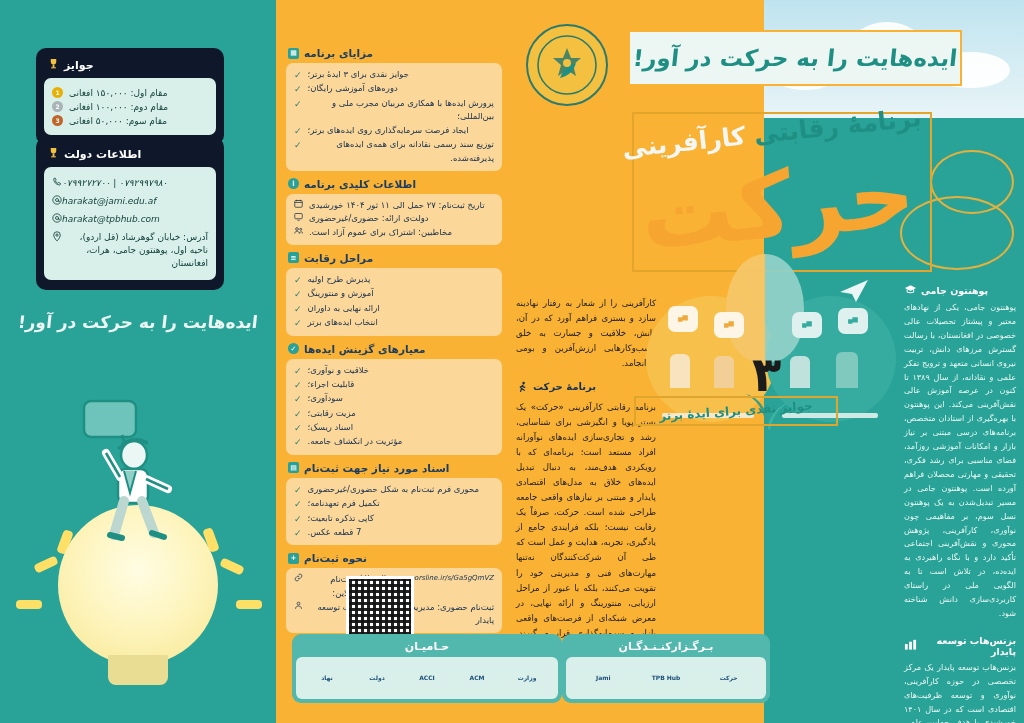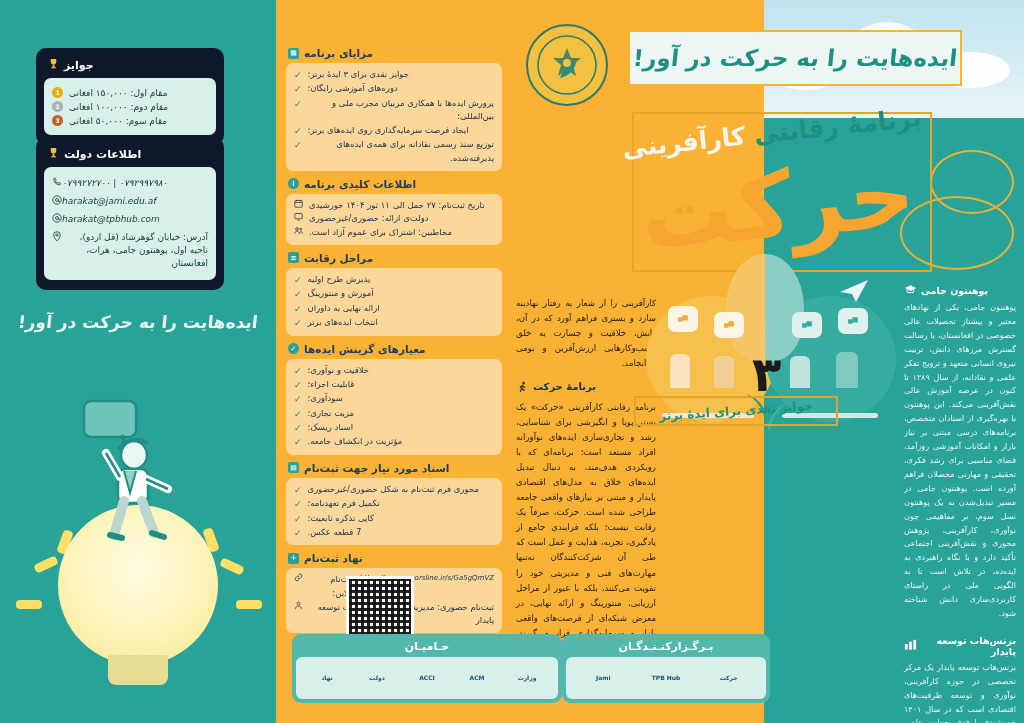--- a/index.html
+++ b/index.html
@@ -441,21 +441,21 @@
       <div class="li">
           <span class="chk">✓</span>
           <span>قابلیت اجراء؛</span>
         </div>
       <div class="li">
           <span class="chk">✓</span>
           <span>سودآوری؛</span>
         </div>
       <div class="li">
           <span class="chk">✓</span>
-          <span>مزیت تجاری؛</span>
+          <span>مزیت رقابتی؛</span>
         </div>
       <div class="li">
           <span class="chk">✓</span>
           <span>اسناد ریسک؛</span>
         </div>
       <div class="li">
           <span class="chk">✓</span>
           <span>مؤثریت در انکشاف جامعه.</span>
         </div>
     </div>
@@ -478,21 +478,21 @@
           <span>کاپی تذکره تابعیت؛</span>
         </div>
       <div class="li">
           <span class="chk">✓</span>
           <span>7 قطعه عکس.</span>
         </div>
     </div>
 
     <div class="sec-head">
       <span class="sec-ico" style="background:#2aa198;">+</span>
-      <span>نهاد ثبت‌نام</span>
+      <span>نحوه ثبت‌نام</span>
     </div>
     <div class="sec-box">
       <div class="li">
         <span class="ic">
           <svg width="9" height="9" viewBox="0 0 12 12">
               <path d="M5 7a2.4 2.4 0 0 0 3.4 0l1.4-1.4A2.4 2.4 0 0 0 6.4 2.2L5.6 3" fill="none" stroke="#16314f" stroke-width="1"></path>
               <path d="M7 5a2.4 2.4 0 0 0-3.4 0L2.2 6.4A2.4 2.4 0 0 0 5.6 9.8l.8-.8" fill="none" stroke="#16314f" stroke-width="1"></path>
             </svg>
         </span>
         <span>ثبت‌نام آنلاین:</span>

